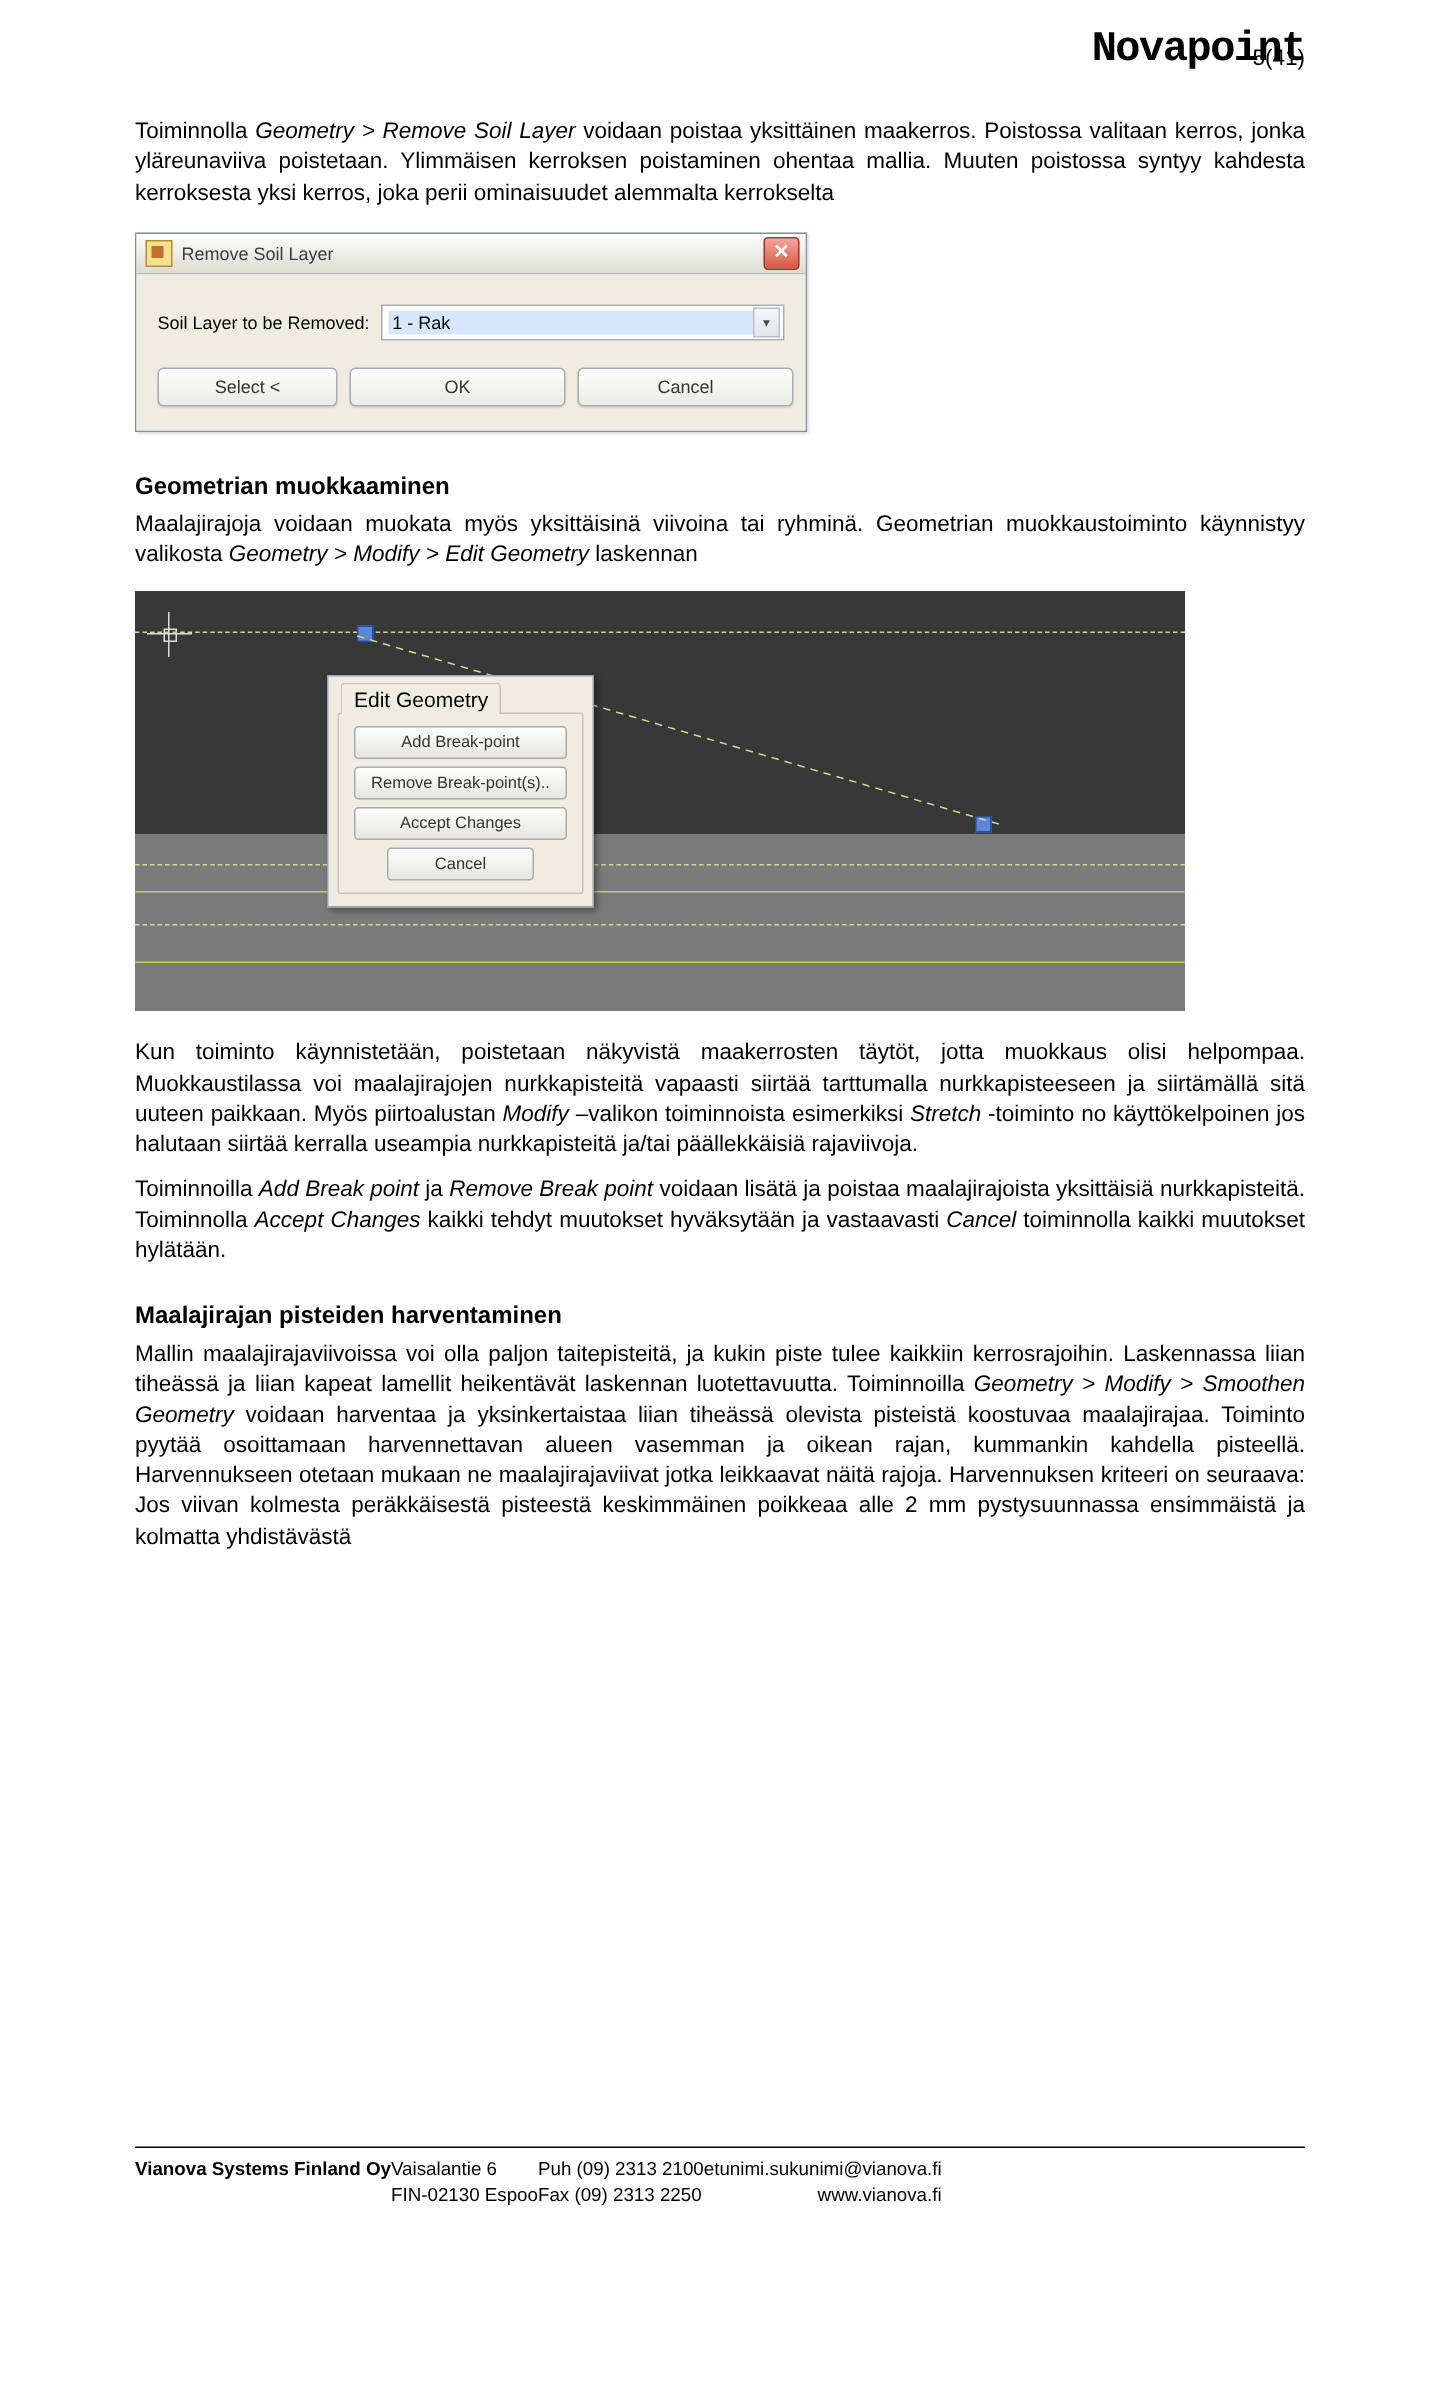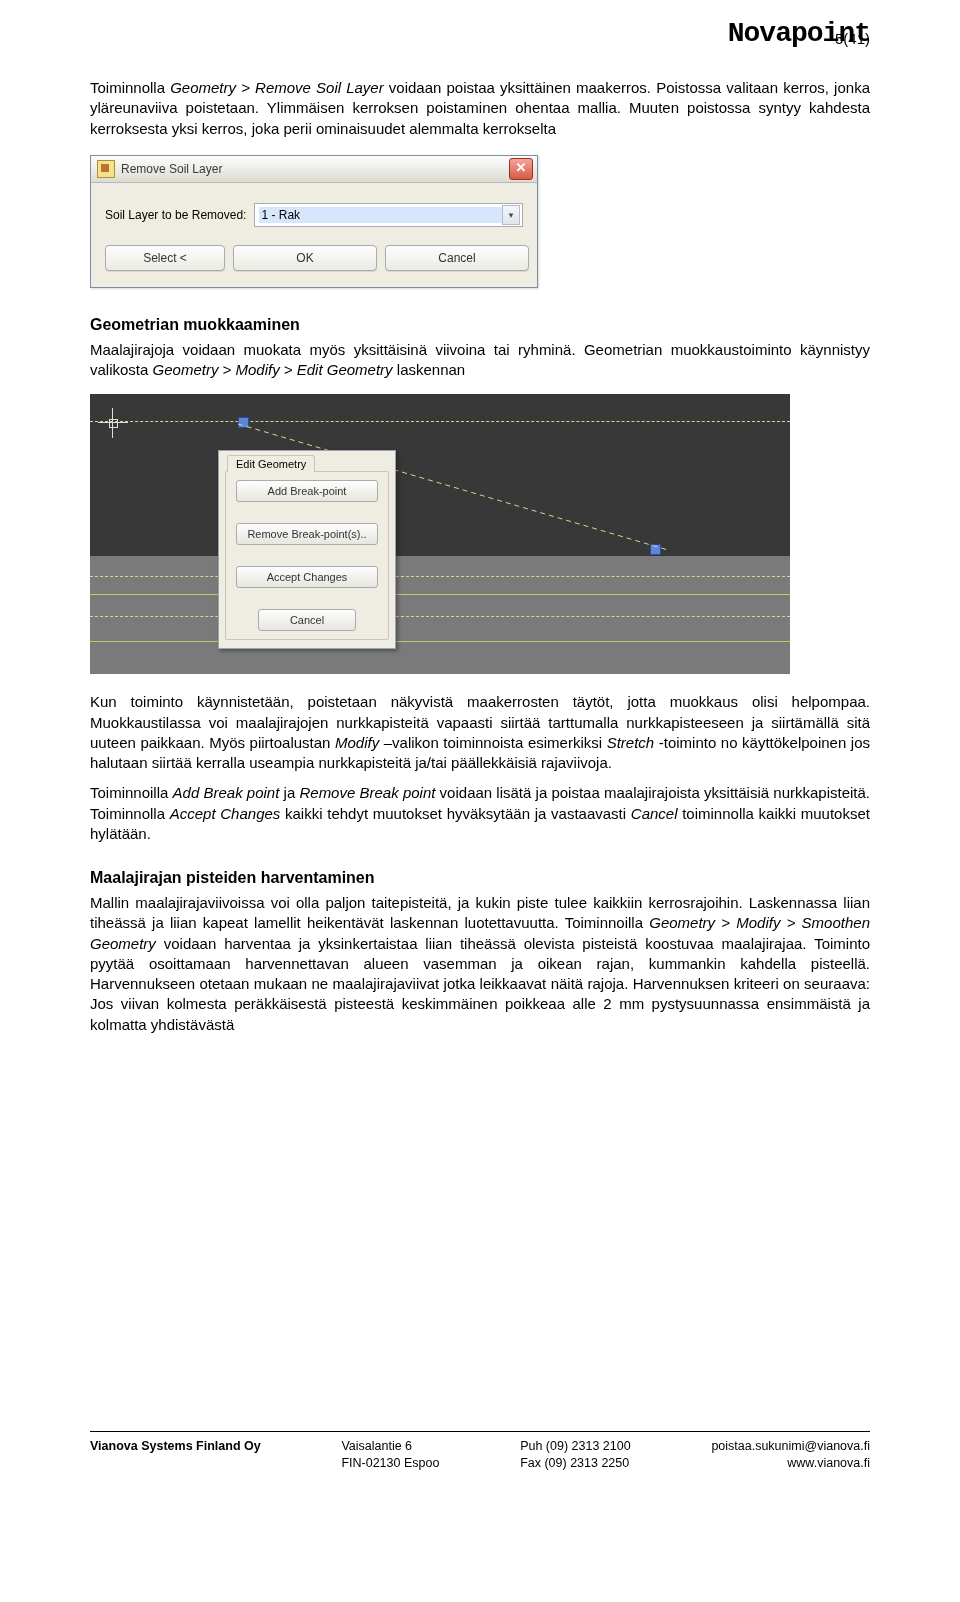--- a/index.html
+++ b/index.html
@@ -185,47 +185,46 @@
     padding:3px 6px 8px 6px;
   }
   .edit-tab-label{
     display:inline-block;
     background:#efede1;
     border:1px solid #c7c5ba;
     border-bottom:none;
     border-radius:3px 3px 0 0;
     padding:2px 8px;
     margin-left:2px;
-    font-size:11px;
+    font-size:14px;
     position:relative;top:1px;
   }
   .edit-inner{
     border:1px solid #c7c5ba;
     border-radius:2px;
     padding:8px 10px;
-    display:flex;flex-direction:column;gap:21px;align-items:center;
+    display:flex;flex-direction:column;gap:5px;align-items:center;
     background:#efede1;
   }
   .ebtn{
     width:140px;height:20px;
     border:1px solid #a7acb2;border-radius:3px;
     background:linear-gradient(#fdfdfd,#e6e6de);
     font-size:11px;color:#333;
     display:flex;align-items:center;justify-content:center;
   }
 
   .footer{
     position:absolute;
     bottom:28px;
     left:90px; right:90px;
     border-top:1px solid #000;
     padding-top:6px;
     font-size:12.5px;
     display:flex;
-    justify-content:space-between;
   }
   .footer .col{white-space:pre-line;line-height:1.35;}
 </style>
 </head>
 <body>
 
 <div class="page">
   <div class="header-right">
     <span class="page-num">5(41)</span>
     <div class="logo-text">Novapoint</div>
@@ -304,16 +303,16 @@
   <p>
     <span>Mallin maalajirajaviivoissa voi olla paljon taitepisteitä, ja kukin piste tulee kaikkiin kerrosrajoihin. Laskennassa liian tiheässä ja liian kapeat lamellit heikentävät laskennan luotettavuutta. Toiminnoilla </span><span class="em">Geometry &gt; Modify &gt; Smoothen Geometry</span><span> voidaan harventaa ja yksinkertaistaa liian tiheässä olevista pisteistä koostuvaa maalajirajaa. Toiminto pyytää osoittamaan harvennettavan alueen vasemman ja oikean rajan, kummankin kahdella pisteellä. Harvennukseen otetaan mukaan ne maalajirajaviivat jotka leikkaavat näitä rajoja. Harvennuksen kriteeri on seuraava: Jos viivan kolmesta peräkkäisestä pisteestä keskimmäinen poikkeaa alle 2 mm pystysuunnassa ensimmäistä ja kolmatta yhdistävästä</span>
   </p>
 
   <div class="footer">
     <div class="col" style="font-weight:bold">Vianova Systems Finland Oy</div>
     <div class="col">Vaisalantie 6
 FIN-02130 Espoo</div>
     <div class="col">Puh  (09) 2313 2100
 Fax  (09) 2313 2250</div>
-    <div class="col" style="text-align:right">poistaa.sukunimi@vianova.fi
+    <div class="col" style="text-align:right">etunimi.sukunimi@vianova.fi
 www.vianova.fi</div>
   </div>
 </div>
 
 </body></html>

